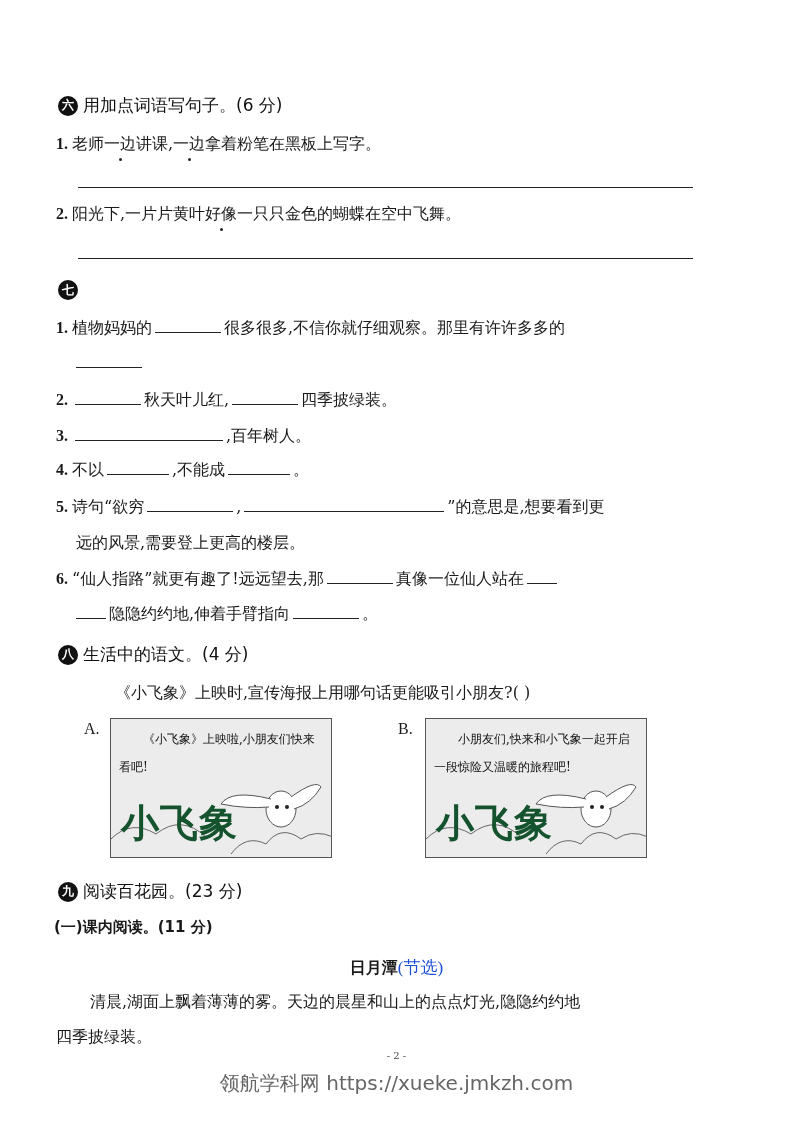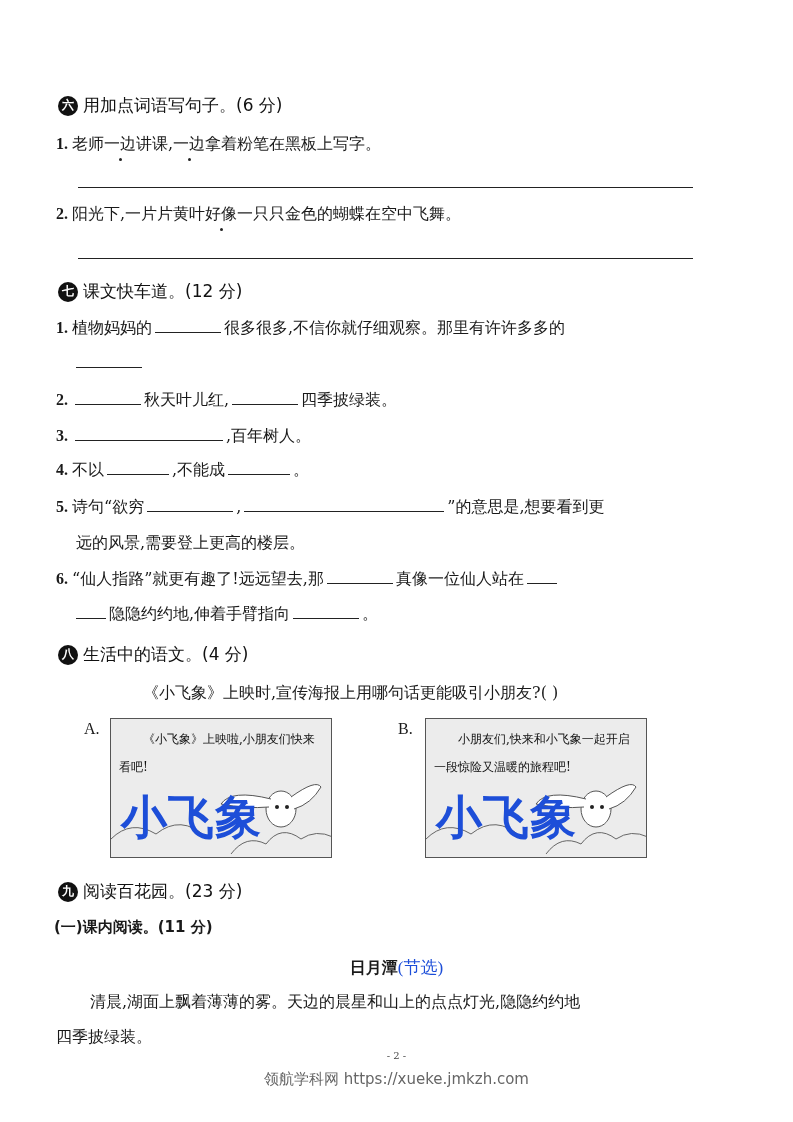--- a/index.html
+++ b/index.html
@@ -36,21 +36,21 @@
   }
   .poster {
     position: absolute; width: 222px; height: 140px; border: 1.5px solid #555;
     background: #ececec; box-sizing: border-box; overflow: hidden;
   }
   .poster-text {
     position: absolute; left: 8px; top: 6px; right: 8px; font-size: 12px; line-height: 28px; color: #111;
   }
   .poster-title {
     position: absolute; left: 10px; bottom: 8px; font-family: "DejaVu Sans", sans-serif;
-    font-weight: bold; font-size: 46px; color: #1d4ed8; letter-spacing: 1px;
+    font-weight: bold; font-size: 38px; color: #14532d; letter-spacing: 1px;
   }
   .opt-label { position: absolute; font-size: 16px; font-family: "Liberation Serif", serif; }
   .footer {
     position: absolute; left: 0; width: 793px; text-align: center;
   }
 </style>
 </head>
 <body>
 
 <div class="sec-head" style="top:94px;">
@@ -63,21 +63,20 @@
 </div>
 <div class="ans-line" style="top:187px;"></div>
 
 <div class="line-text" style="top:204px;">
   <span class="num">2.</span><span>阳光下,一片片黄叶</span><span class="dot">好像</span><span>一只只金色的蝴蝶在空中飞舞。</span>
 </div>
 <div class="ans-line" style="top:258px;"></div>
 
 <div class="sec-head" style="top:280px;">
   <span class="badge">七</span>
-  <span>课文快车道。(12 分)</span>
 </div>
 
 <div class="line-text" style="top:318px;">
   <span class="num">1.</span><span>植物妈妈的</span><span class="blank" style="width:66px"></span><span>很多很多,不信你就仔细观察。那里有许许多多的</span>
 </div>
 <div class="line-text" style="top:353px; left:76px;">
   <span class="blank" style="width:66px; margin-left:0"></span>
 </div>
 
 <div class="line-text" style="top:390px;">
@@ -104,21 +103,21 @@
 </div>
 <div class="line-text" style="top:604px; left:76px;">
   <span class="blank" style="width:30px; margin-left:0"></span><span>隐隐约约地,伸着手臂指向</span><span class="blank" style="width:66px"></span><span>。</span>
 </div>
 
 <div class="sec-head" style="top:643px;">
   <span class="badge">八</span>
   <span>生活中的语文。(4 分)</span>
 </div>
 
-<div class="line-text" style="top:683px; left:115px;margin-left:28px;">《小飞象》上映时,宣传海报上用哪句话更能吸引小朋友?(      )</div>
+<div class="line-text" style="top:683px; left:115px;">《小飞象》上映时,宣传海报上用哪句话更能吸引小朋友?(      )</div>
 
 <span class="opt-label" style="left:84px; top:720px;">A.</span>
 <div class="poster" style="left:110px; top:718px;">
   <div class="poster-text" style="text-indent:2em;">《小飞象》上映啦,小朋友们快来看吧!</div>
   <svg class="abs" style="left:0; top:60px;" width="222" height="80">
     <path d="M0 60 Q20 40 45 55 Q70 35 95 58" fill="none" stroke="#666" stroke-width="1"></path>
     <path d="M120 75 Q135 55 155 65 Q170 45 190 60 Q205 50 222 58" fill="none" stroke="#666" stroke-width="1"></path>
     <ellipse cx="170" cy="30" rx="15" ry="18" fill="#fff" stroke="#555"></ellipse>
     <path d="M160 20 Q120 10 110 25 Q135 30 158 28" fill="#fff" stroke="#555"></path>
     <path d="M180 18 Q205 0 210 8 Q200 25 183 30" fill="#fff" stroke="#555"></path>
@@ -151,13 +150,13 @@
 <div class="line-text" style="top:918px; left:54px; font-weight:bold; font-family:'DejaVu Sans', sans-serif; font-size:15px;">(一)课内阅读。(11 分)</div>
 
 <div class="abs" style="top:956px; left:0; width:793px; text-align:center; font-size:16px;">
   <span style="font-weight:bold; font-family:'DejaVu Sans', sans-serif;">日月潭</span><span style="font-size:17px; color:#1d4ed8;font-family:Liberation Serif, serif;">(节选)</span>
 </div>
 
 <div class="line-text" style="top:992px; left:90px;">清晨,湖面上飘着薄薄的雾。天边的晨星和山上的点点灯光,隐隐约约地</div>
 <div class="line-text" style="top:1027px; left:56px;">四季披绿装。</div>
 
 <div class="footer" style="top:1050px; font-size:10px; color:#444;">- 2 -</div>
-<div class="footer" style="top:1070px; font-size:15px; color:#666; font-family:'DejaVu Sans', sans-serif;">领航学科网 https://xueke.jmkzh.com</div>
+<div class="footer" style="top:1070px; font-size:20px; color:#666; font-family:'DejaVu Sans', sans-serif;">领航学科网 https://xueke.jmkzh.com</div>
 
 </body></html>

